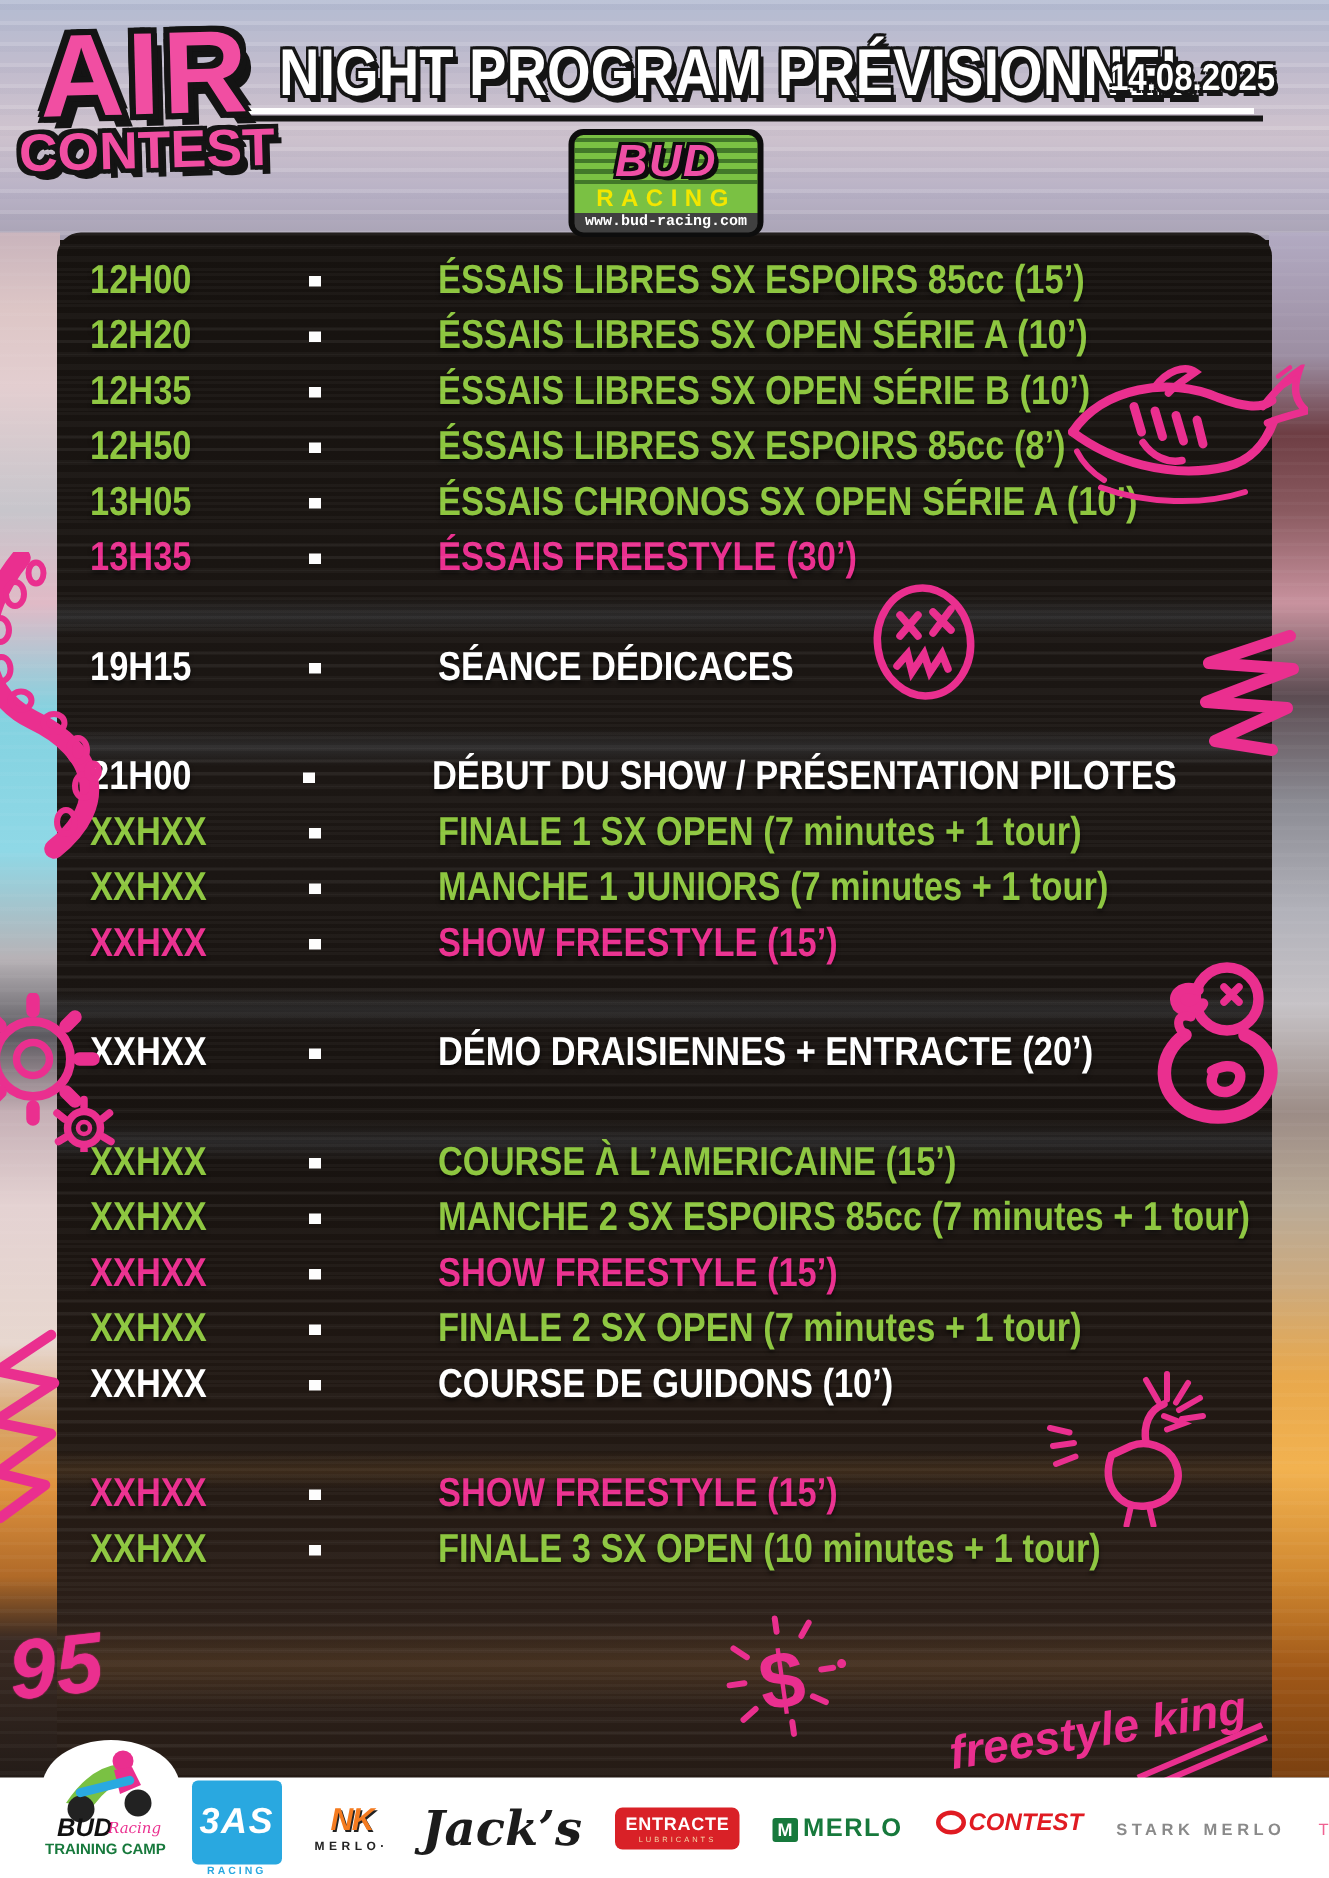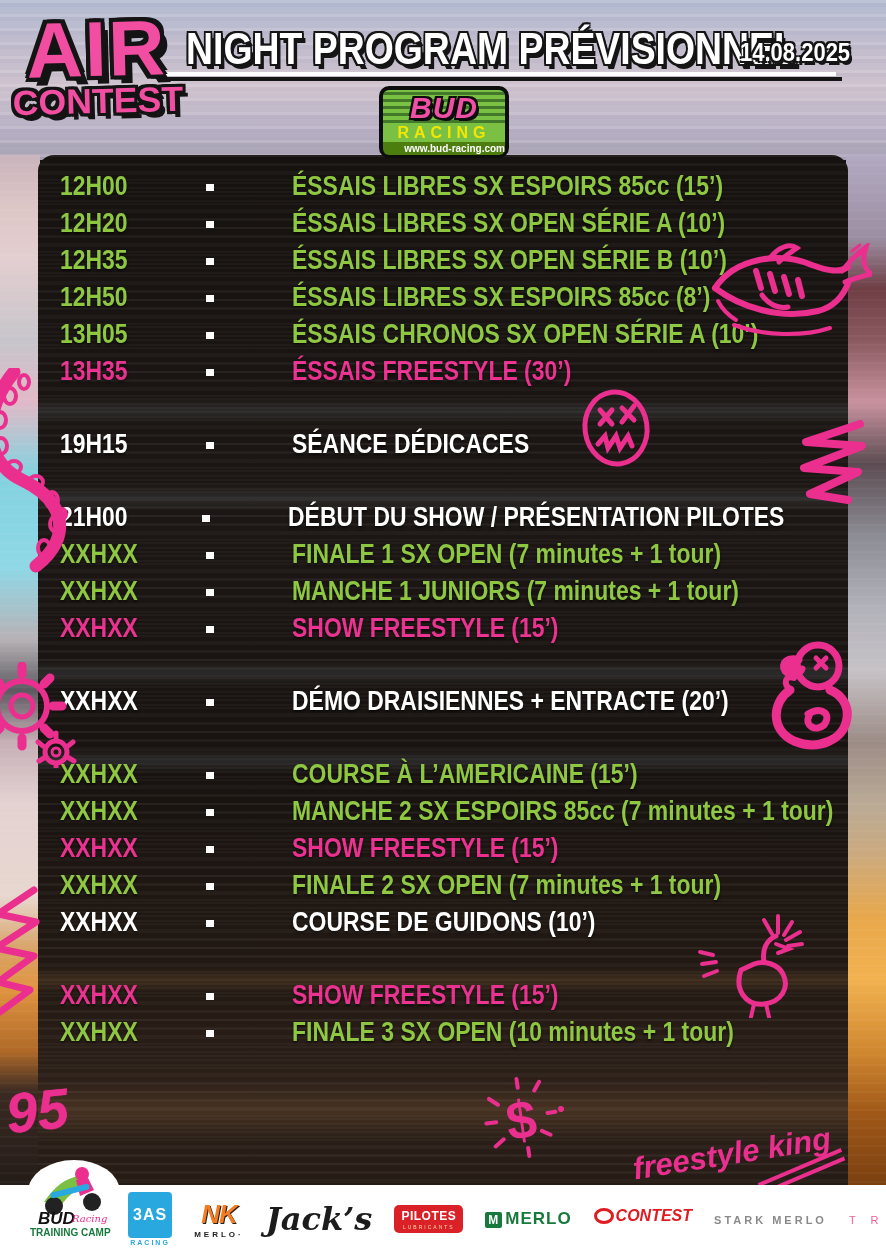--- a/index.html
+++ b/index.html
@@ -77,21 +77,21 @@
   }
   
   .bud{position:absolute;left:379px;top:86px;width:130px;z-index:6;
     background:#0d0d0d;border-radius:10px;padding:4px 4px 3px;box-sizing:border-box;}
   .bud .inner{background:#7ac143;border-radius:6px 6px 0 0;padding:2px 0 1px;text-align:center;position:relative;overflow:hidden;}
   .bud .stripes{position:absolute;left:0;top:2px;width:100%;height:34px;
     background:repeating-linear-gradient(to bottom,rgba(20,60,20,.55) 0 3px,rgba(0,0,0,0) 3px 7px);}
   .bud .brand{position:relative;font-weight:bold;font-style:italic;font-size:30px;line-height:32px;color:#ef4fa5;letter-spacing:1px;
     text-shadow:-2px -2px 0 #0d0d0d,2px -2px 0 #0d0d0d,-2px 2px 0 #0d0d0d,2px 2px 0 #0d0d0d,3px 3px 0 #0d0d0d;}
   .bud .racing{position:relative;font-weight:bold;font-size:16px;line-height:17px;color:#f3e600;letter-spacing:5px;}
-  .bud .url{background:#4d7c0f;color:#fff;font-weight:bold;font-size:10px;line-height:13px;text-align:right;border-radius:0 0 6px 6px;}
+  .bud .url{background:#404040;color:#fff;font-weight:bold;font-size:10px;line-height:13px;text-align:center;border-radius:0 0 6px 6px;font-family:Liberation Mono, monospace;}
   
   .sched{position:absolute;left:0;top:13px;width:100%;}
   .group{margin-bottom:36px;}
   .row{height:37px;display:flex;align-items:center;}
   .time{width:84px;margin-left:22px;font-weight:bold;font-size:27px;white-space:nowrap;
     transform:scaleX(.85);transform-origin:0 50%;text-shadow:0 2px 3px rgba(0,0,0,.6);}
   .dash{position:relative;width:108px;margin-left:6px;flex:0 0 auto;}
   .dash .line{height:2px;background:linear-gradient(to right,rgba(235,235,240,.9),rgba(200,200,210,.55));}
   .dash .sq{position:absolute;left:52%;top:-3px;width:8px;height:7px;background:#fdfdfd;}
   .label{margin-left:34px;font-weight:bold;font-size:27px;white-space:nowrap;
@@ -107,24 +107,24 @@
     font-weight:bold;font-style:italic;font-size:31px;letter-spacing:0px;white-space:nowrap;}
   .graffiti-sig .ul{position:absolute;left:120px;top:40px;width:90px;height:4px;background:#ea2f8f;transform:rotate(-14deg);}
   .graffiti-sig .ul2{position:absolute;left:112px;top:50px;width:100px;height:4px;background:#ea2f8f;transform:rotate(-14deg);}
   
   .sponsors{
     position:absolute;left:0;top:1185px;width:886px;height:67px;background:#fff;
     display:flex;align-items:center;padding-left:128px;box-sizing:border-box;gap:0;
   }
   .sp{flex:0 0 auto;text-align:center;margin-right:22px;}
   .bud-camp{position:absolute;left:24px;top:1158px;width:102px;height:92px;z-index:4;}
-  .sp-3as .big{display:inline-block;background:#29a8e0;color:#fff;font-weight:bold;font-size:16px;
+  .sp-3as .big{display:inline-block;background:#29a8e0;color:#fff;font-weight:bold;font-style:italic;font-size:24px;
     padding:14px 5px;border-radius:4px;letter-spacing:1px;}
   .sp-3as .sub{font-size:7px;font-weight:bold;color:#29a8e0;letter-spacing:2px;margin-top:1px;}
-  .sp-neken .big{font-weight:bold;font-style:italic;font-size:26px;color:#f47b20;letter-spacing:-1px;
+  .sp-neken .big{font-weight:bold;font-style:italic;font-size:21px;color:#f47b20;letter-spacing:-1px;
     text-shadow:1px 1px 0 #222;}
   .sp-neken .sub{font-size:8px;font-weight:bold;color:#222;letter-spacing:3px;}
   .sp-jacks .big{font-family:"DejaVu Serif",serif;font-style:italic;font-weight:bold;font-size:32px;color:#1c1c1c;}
   .sp-champion .box{background:#d92127;border-radius:5px;padding:4px 7px 3px;}
   .sp-champion .big{color:#fff;font-weight:bold;font-size:12px;letter-spacing:.5px;}
   .sp-champion .sub{color:#f5d9a8;font-size:5px;letter-spacing:2px;margin-top:1px;}
   .sp-merlo .big{color:#17793c;font-weight:bold;font-size:17px;letter-spacing:1px;text-align:center;}
   .sp-merlo .m{display:inline-block;background:#17793c;color:#fff;font-size:12px;padding:1px 3px;border-radius:2px;margin-right:3px;}
   .sp-dimaco .ring{display:inline-block;width:14px;height:10px;border:3px solid #e01b22;border-radius:50%;vertical-align:middle;margin-right:2px;}
   .sp-dimaco .big{color:#e01b22;font-weight:bold;font-style:italic;font-size:16px;letter-spacing:0;}
@@ -385,21 +385,21 @@
       <div class="big">NK</div>
       <div class="sub">MERLO·</div>
     </div>
 
     <div class="sp sp-jacks">
       <div class="big">Jack’s</div>
     </div>
 
     <div class="sp sp-champion">
       <div class="box">
-        <div class="big">PILOTES</div>
+        <div class="big">ENTRACTE</div>
         <div class="sub">LUBRICANTS</div>
       </div>
     </div>
 
     <div class="sp sp-merlo">
       <span class="big"><span class="m">M</span><span>MERLO</span></span>
     </div>
 
     <div class="sp sp-dimaco">
       <span class="ring"></span><span class="big">CONTEST</span>

